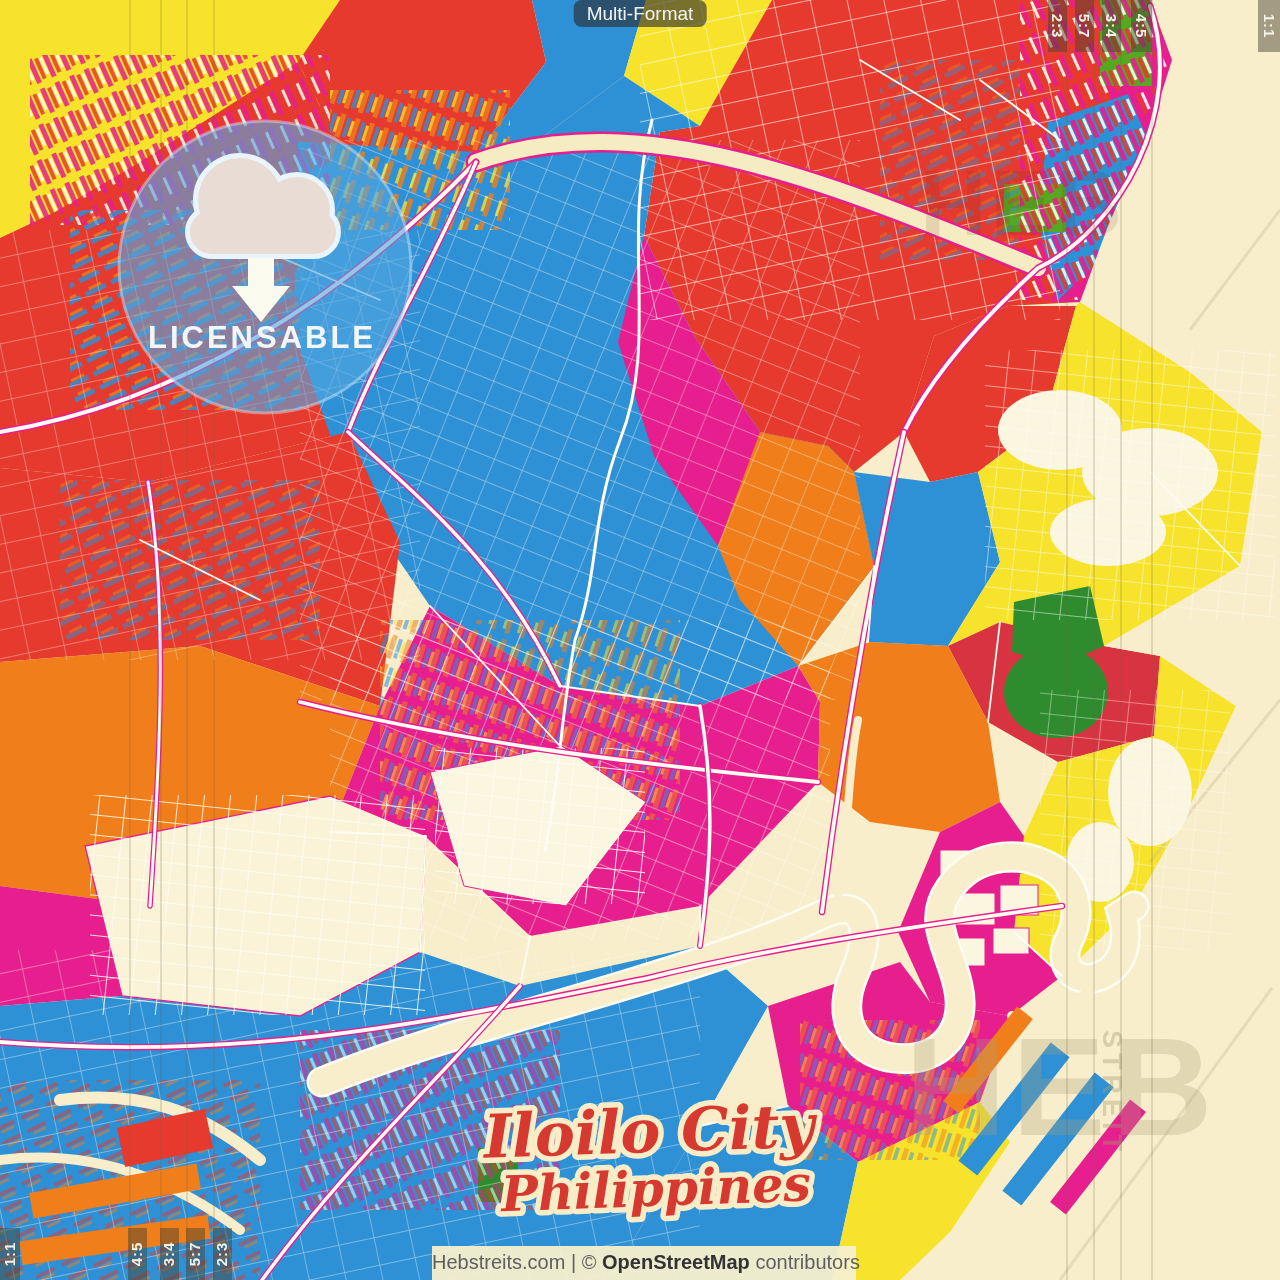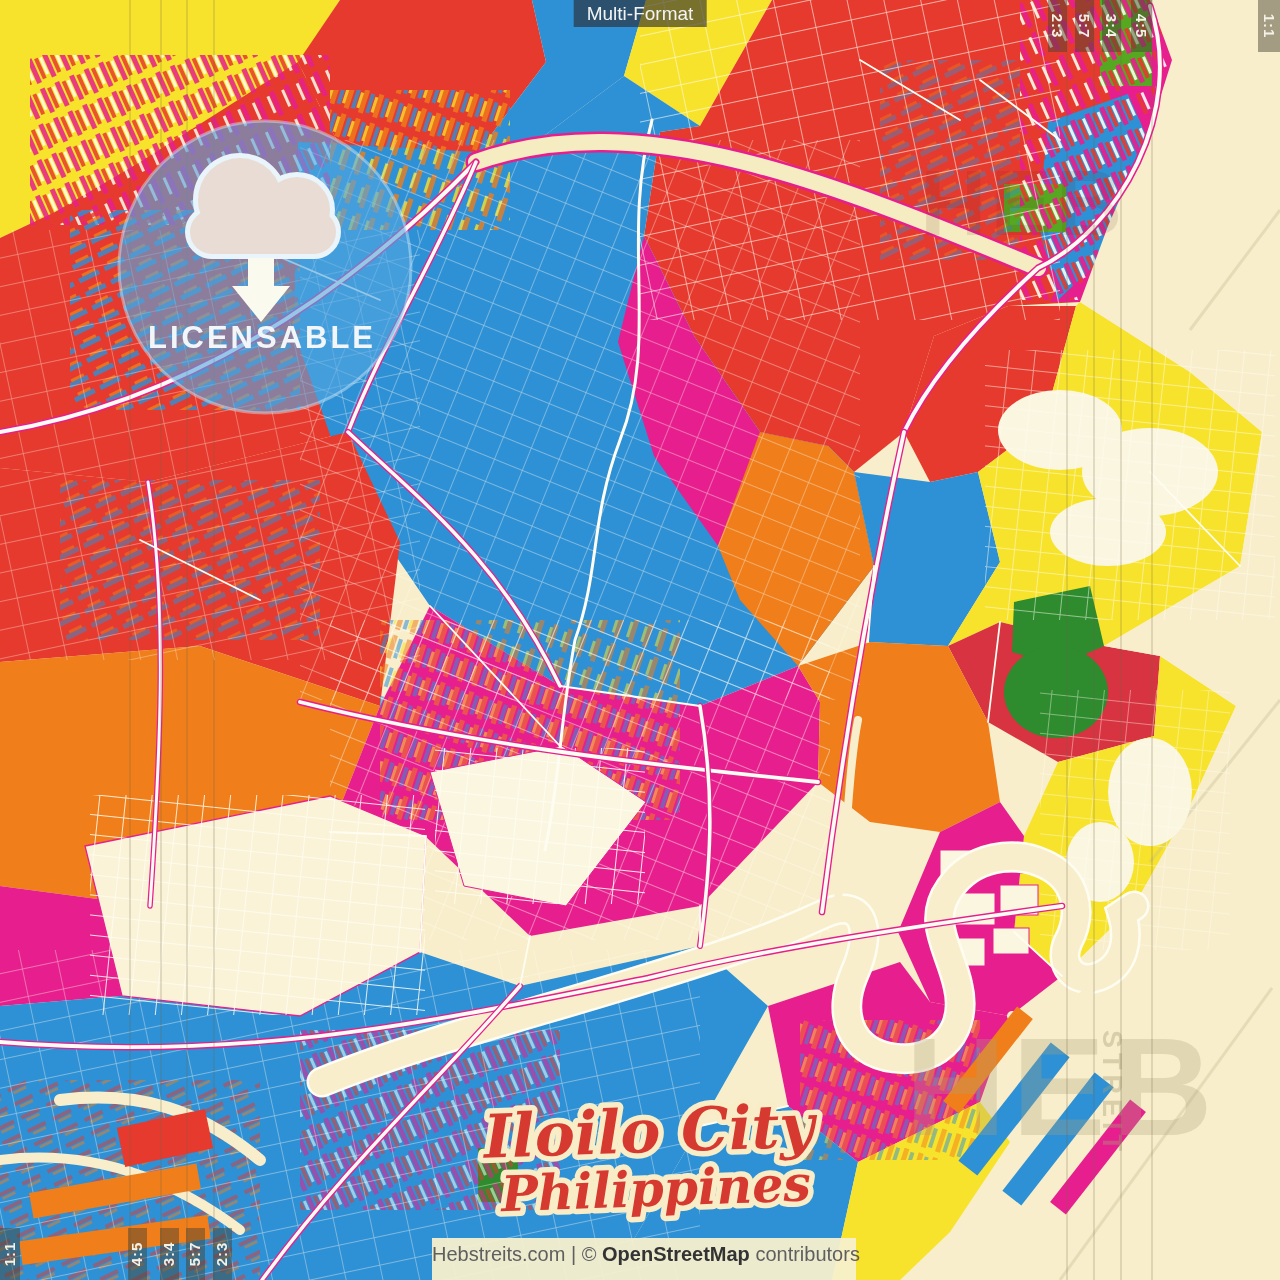--- a/index.html
+++ b/index.html
@@ -34,22 +34,22 @@
   .cloud-fill{fill:#e9dcd4}
   .arrowfill{fill:#fbfaef}
   .badge-label{fill:#f3f6f8;font-size:31px;font-weight:bold;letter-spacing:3px}
 
   .city-line{font-family:"DejaVu Serif",serif;font-style:italic;font-weight:bold;
              fill:#d6392f;stroke:#f8edc7;stroke-width:11;paint-order:stroke;
              stroke-linejoin:round;text-anchor:middle}
 
   #format-chip{position:absolute;top:0;left:50%;transform:translateX(-50%);
     background:rgba(42,42,46,.62);color:#f4f4f4;font-size:19px;line-height:27px;
-    padding:0 13px;white-space:nowrap;}
-  #attribution{position:absolute;left:432px;bottom:0;width:424px;height:42px;
+    padding:0 13px;white-space:nowrap;border-radius:8px;}
+  #attribution{position:absolute;left:432px;bottom:0;width:424px;height:34px;
     background:rgba(247,240,206,.95);color:#5f5f5f;font-size:20px;line-height:33px;
     text-align:center;white-space:nowrap;}
   #attribution .osm{font-weight:bold;color:#333;}
 </style>
 </head>
 <body>
 
 <div id="stage">
 
 <svg width="1280" height="1280" viewBox="0 0 1280 1280">

